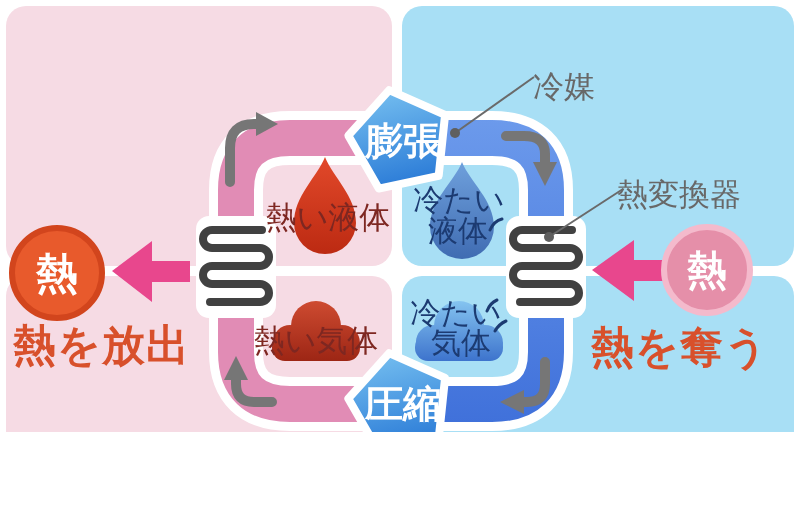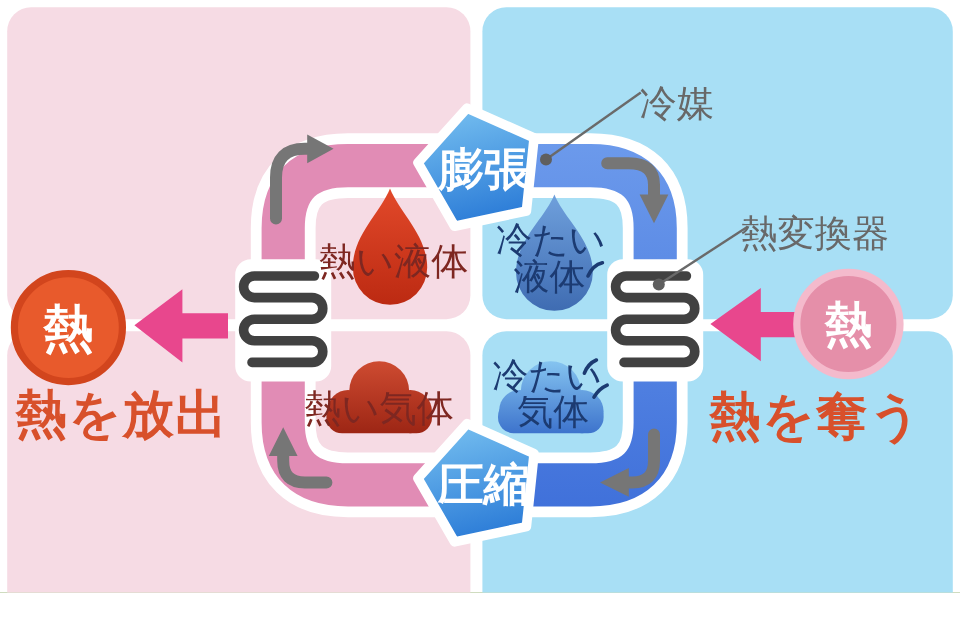--- a/index.html
+++ b/index.html
@@ -1,16 +1,16 @@
 <!DOCTYPE html>
 <html><head>
 <meta charset="utf-8">
 <style>
   html,body{margin:0;padding:0;background:#fff;}
-  #stage{position:relative;width:800px;height:494px;overflow:hidden;background:#4d7c0f;text-decoration:underline;}
+  #stage{position:relative;width:800px;height:432px;overflow:hidden;background:#f0abfc;text-decoration:underline;}
   .t{font-family:"Liberation Sans","DejaVu Sans",sans-serif;}
   .lbl-ann{font-size:31px;}
   .lbl-hot{font-size:31px;}
   .lbl-cold{font-size:30px;}
   .lbl-penta{font-size:38px;font-weight:bold;fill:#ffffff;}
   .lbl-heat{font-weight:bold;fill:#ffffff;}
   .lbl-caption{font-size:43px;font-weight:bold;letter-spacing:1px;}
 </style>
 </head>
 <body>

